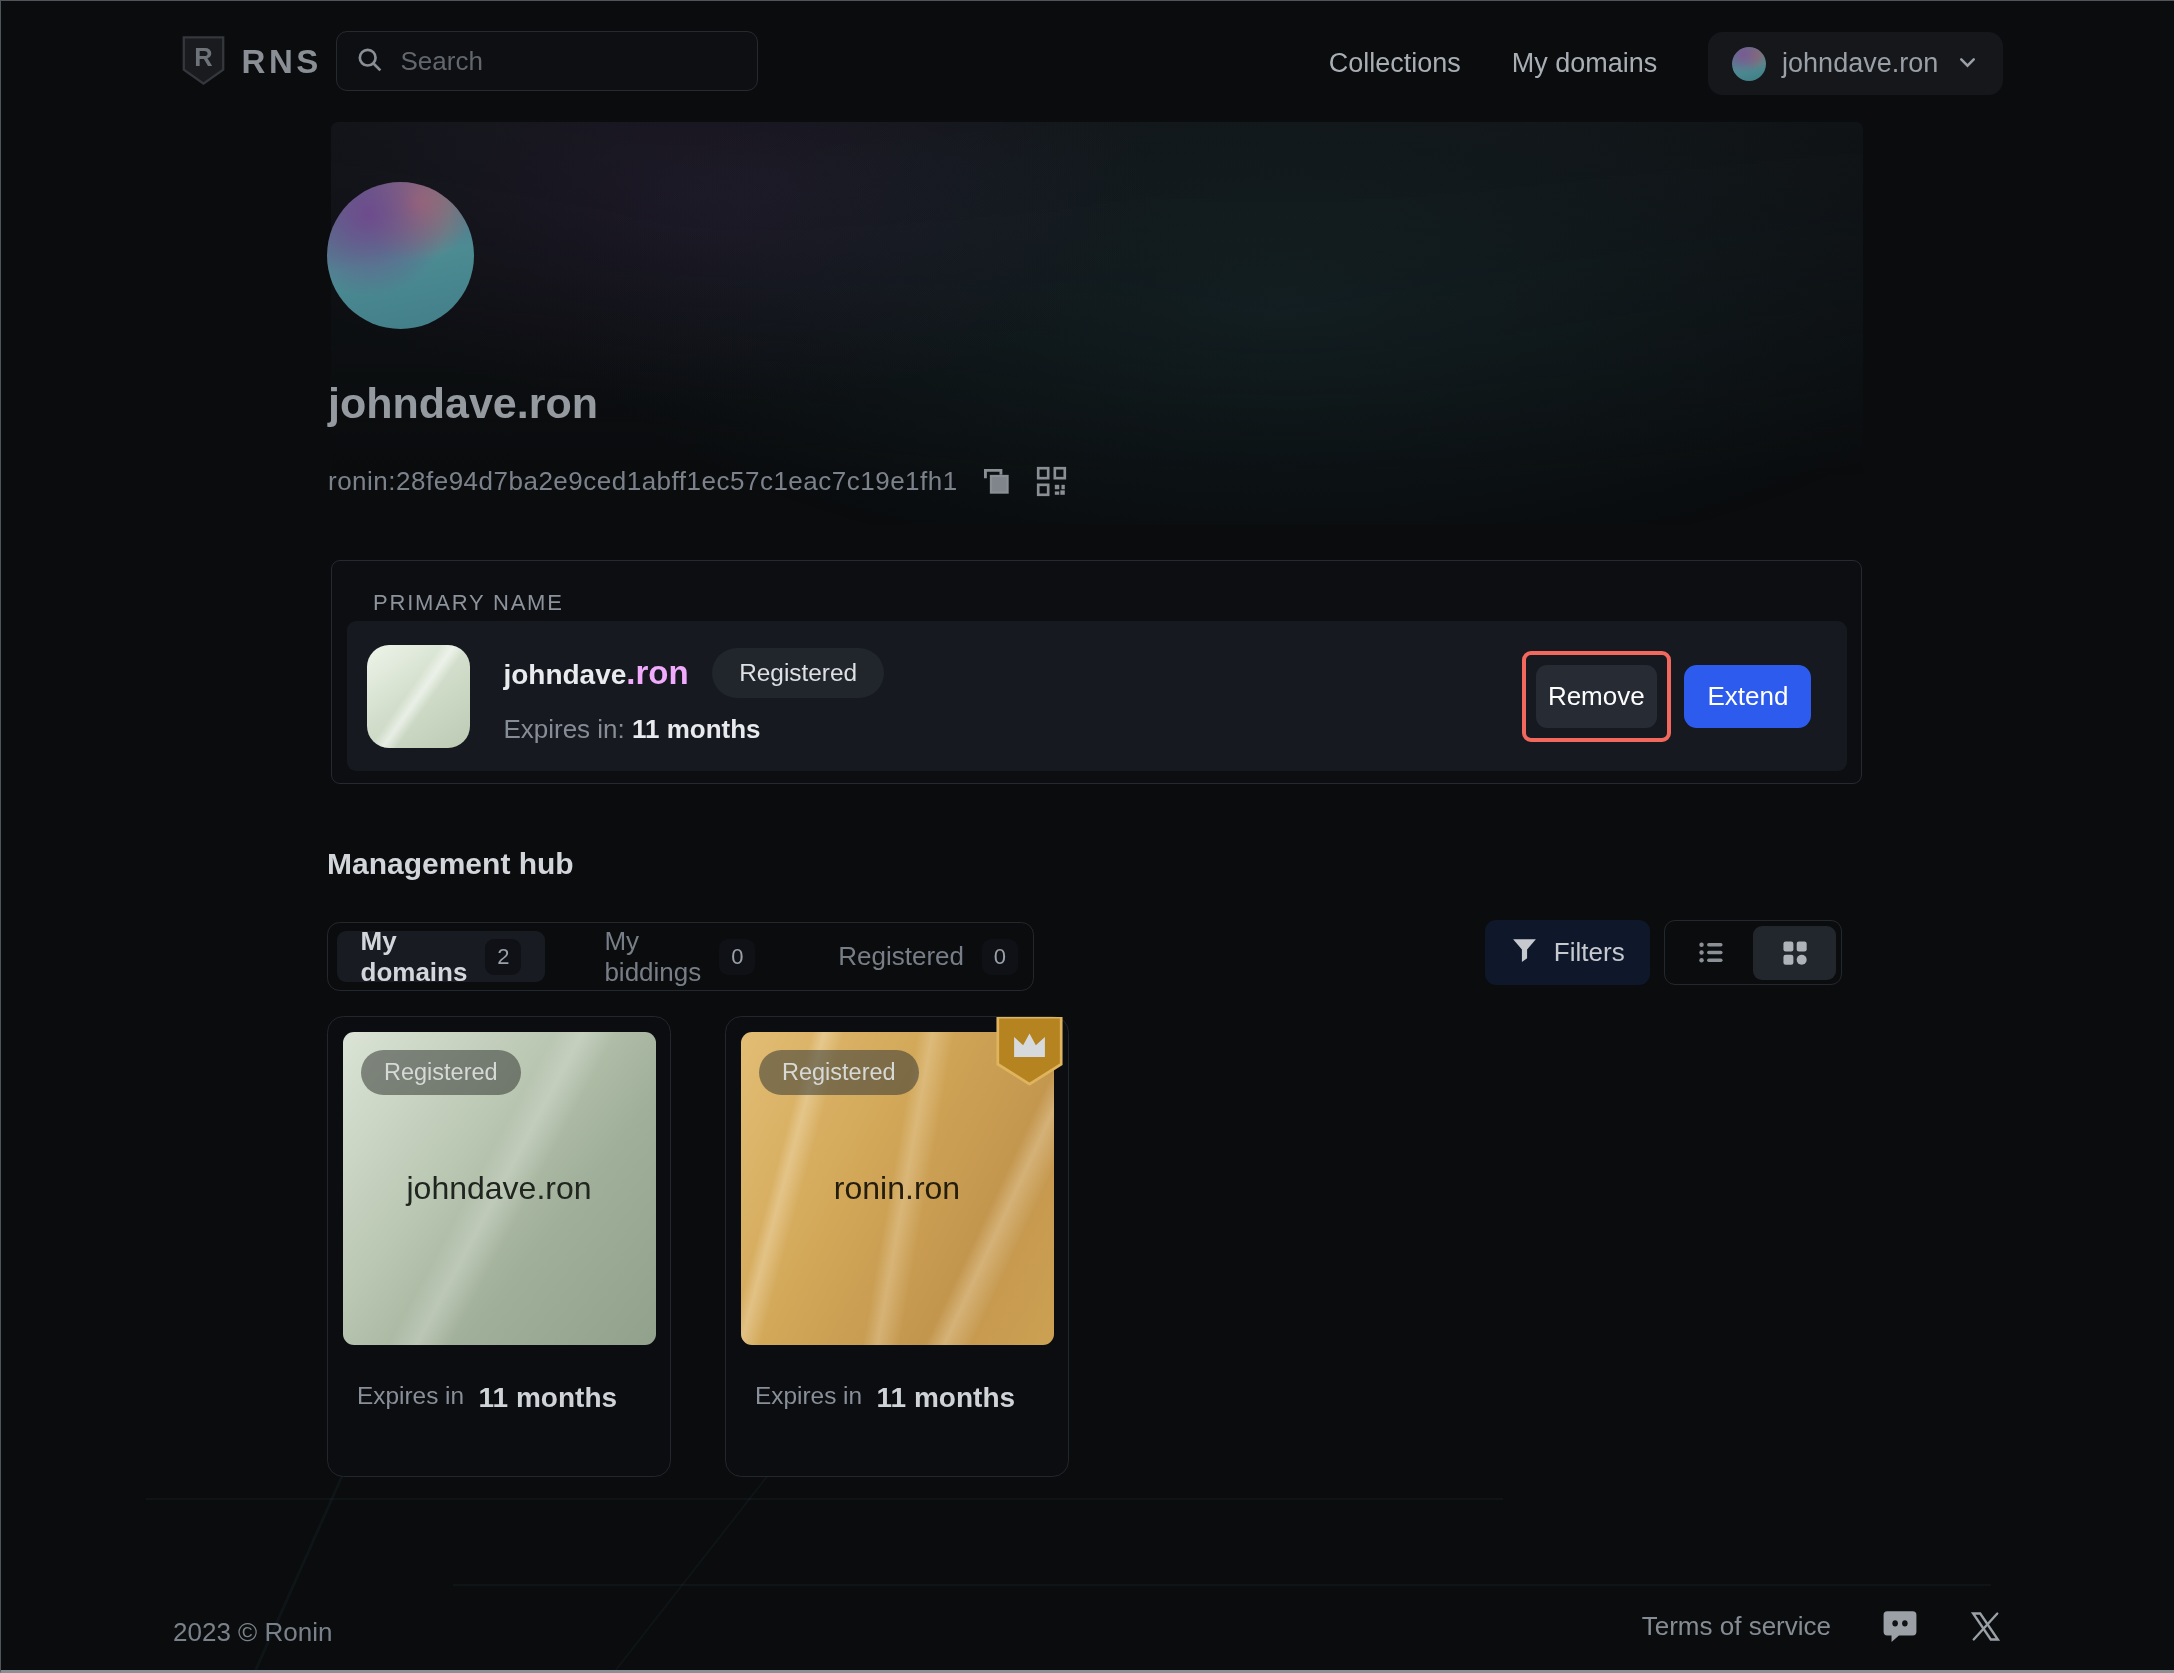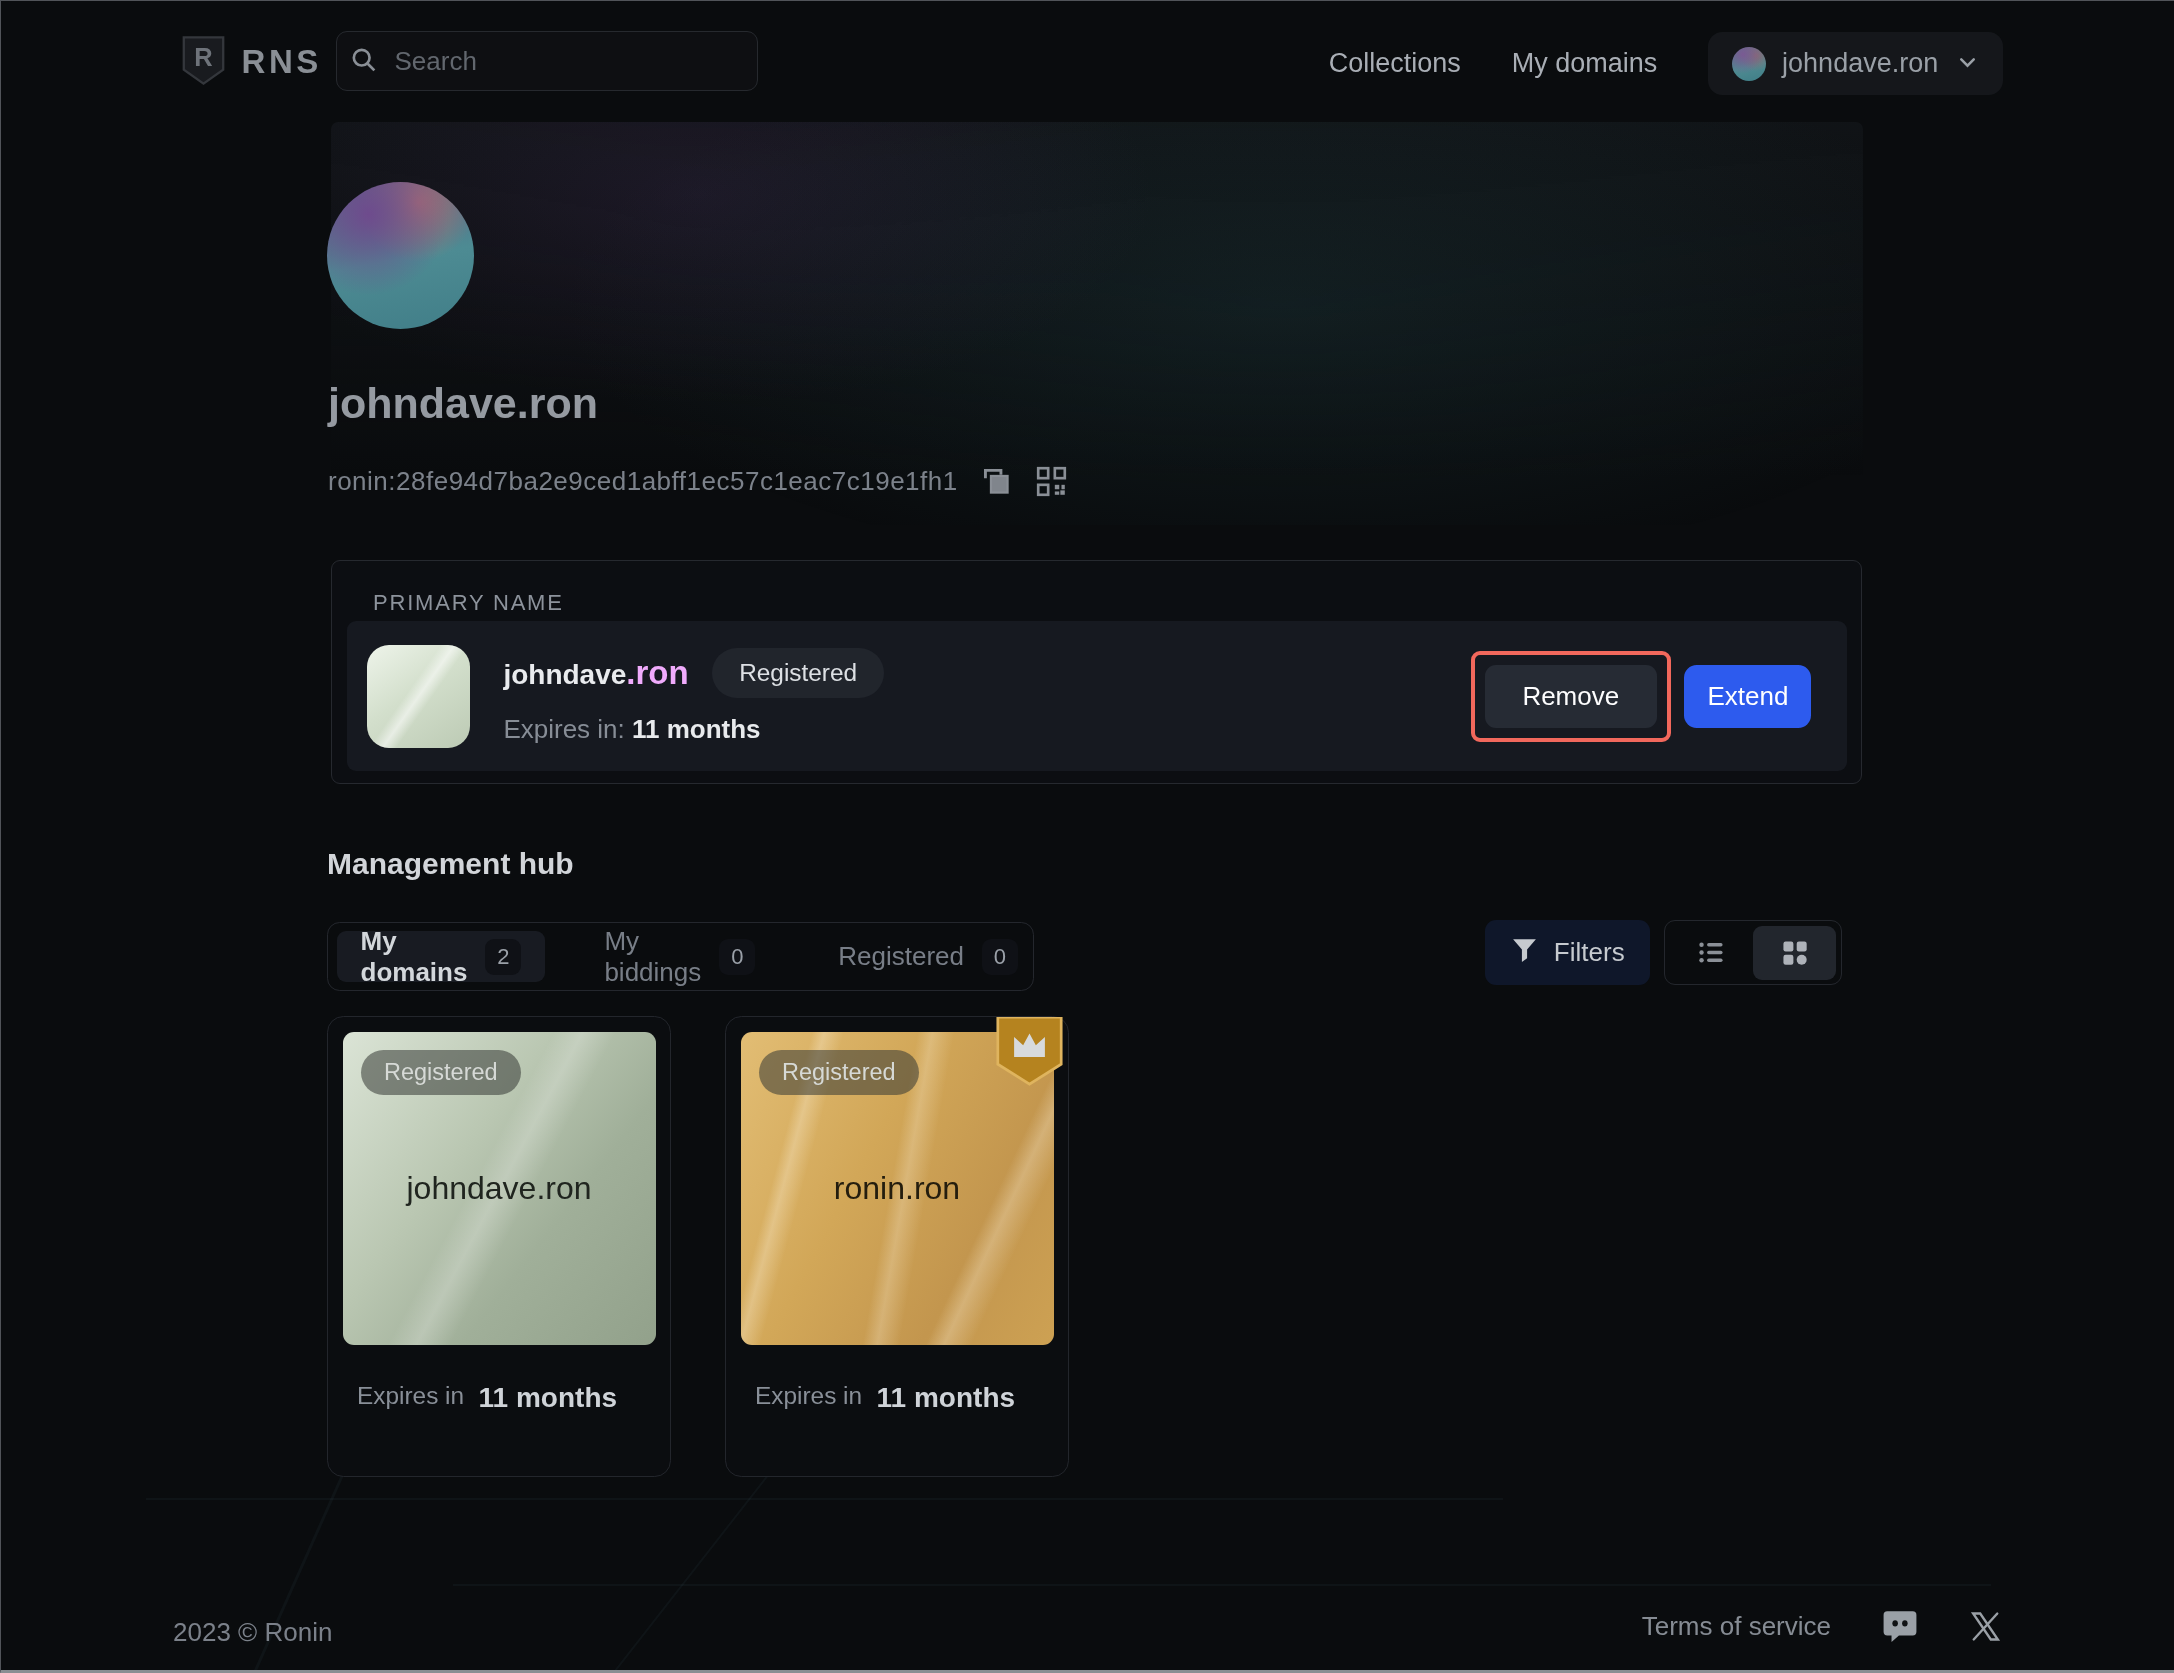--- a/index.html
+++ b/index.html
@@ -18,21 +18,21 @@
   .l3{left:145px;top:185px;width:1357px;height:1.8px;}
   .l4{left:452px;top:271px;width:1538px;height:1.8px;background:rgba(100,140,190,0.04);}
 
   
   .topbar{position:absolute;left:0;top:0;width:2175px;height:125px;}
   .logo{position:absolute;left:179px;top:34px;display:flex;align-items:center;gap:14.5px;}
   .logo-text{font-size:33px;font-weight:800;letter-spacing:3.6px;color:#8a8f95;}
   .search{
     position:absolute;left:335px;top:30px;width:422px;height:60px;
     border:0.9px solid #26292e;border-radius:11px;background:rgba(16,18,21,0.6);
-    display:flex;align-items:center;padding:0 12px;gap:14.5px;
+    display:flex;align-items:center;padding:0 18px;gap:14.5px;
   }
   .search input{
     background:transparent;border:none;outline:none;color:#aeb3b9;
     font-size:26px;width:100%;font-family:"Liberation Sans",sans-serif;
   }
   .search input::placeholder{color:#62676e;}
   .nav{position:absolute;right:173px;top:0;height:125px;display:flex;align-items:center;gap:51px;}
   .nav-link{font-size:27px;color:#a9aeb5;cursor:pointer;}
   .user-pill{
     display:flex;align-items:center;gap:16.3px;background:#15171b;
@@ -89,21 +89,21 @@
   .status-pill{
     background:#21252c;border-radius:904px;padding:11px 27px;
     font-size:24.4px;color:#dde0e4;
   }
   .pexpires{font-size:26px;color:#878d96;}
   .pexpires b{color:#e8eaed;font-weight:700;margin-left:7.2px;}
   .row-actions{position:absolute;right:36px;top:0;height:150px;display:flex;align-items:center;gap:13.6px;}
   .remove-ring{border:4.5px solid #f2685c;border-radius:9px;padding:10px;}
   .btn-remove{
     background:#262b34;color:#fdfdfe;border:none;border-radius:11px;cursor:pointer;
-    font-size:26px;height:63px;width:172px;font-family:"Liberation Sans",sans-serif;
+    font-size:26px;height:63px;width:121px;font-family:"Liberation Sans",sans-serif;
   }
   .btn-extend{
     background:#2d5bee;color:#ffffff;border:none;border-radius:12.7px;cursor:pointer;
     font-size:26px;height:63px;width:127px;font-family:"Liberation Sans",sans-serif;
   }
 
   
   .hub-title{position:absolute;left:326px;top:846px;font-size:30px;font-weight:600;color:#d2d5d9;}
   .tabbar{
     position:absolute;left:326px;top:921px;width:707px;height:69px;

